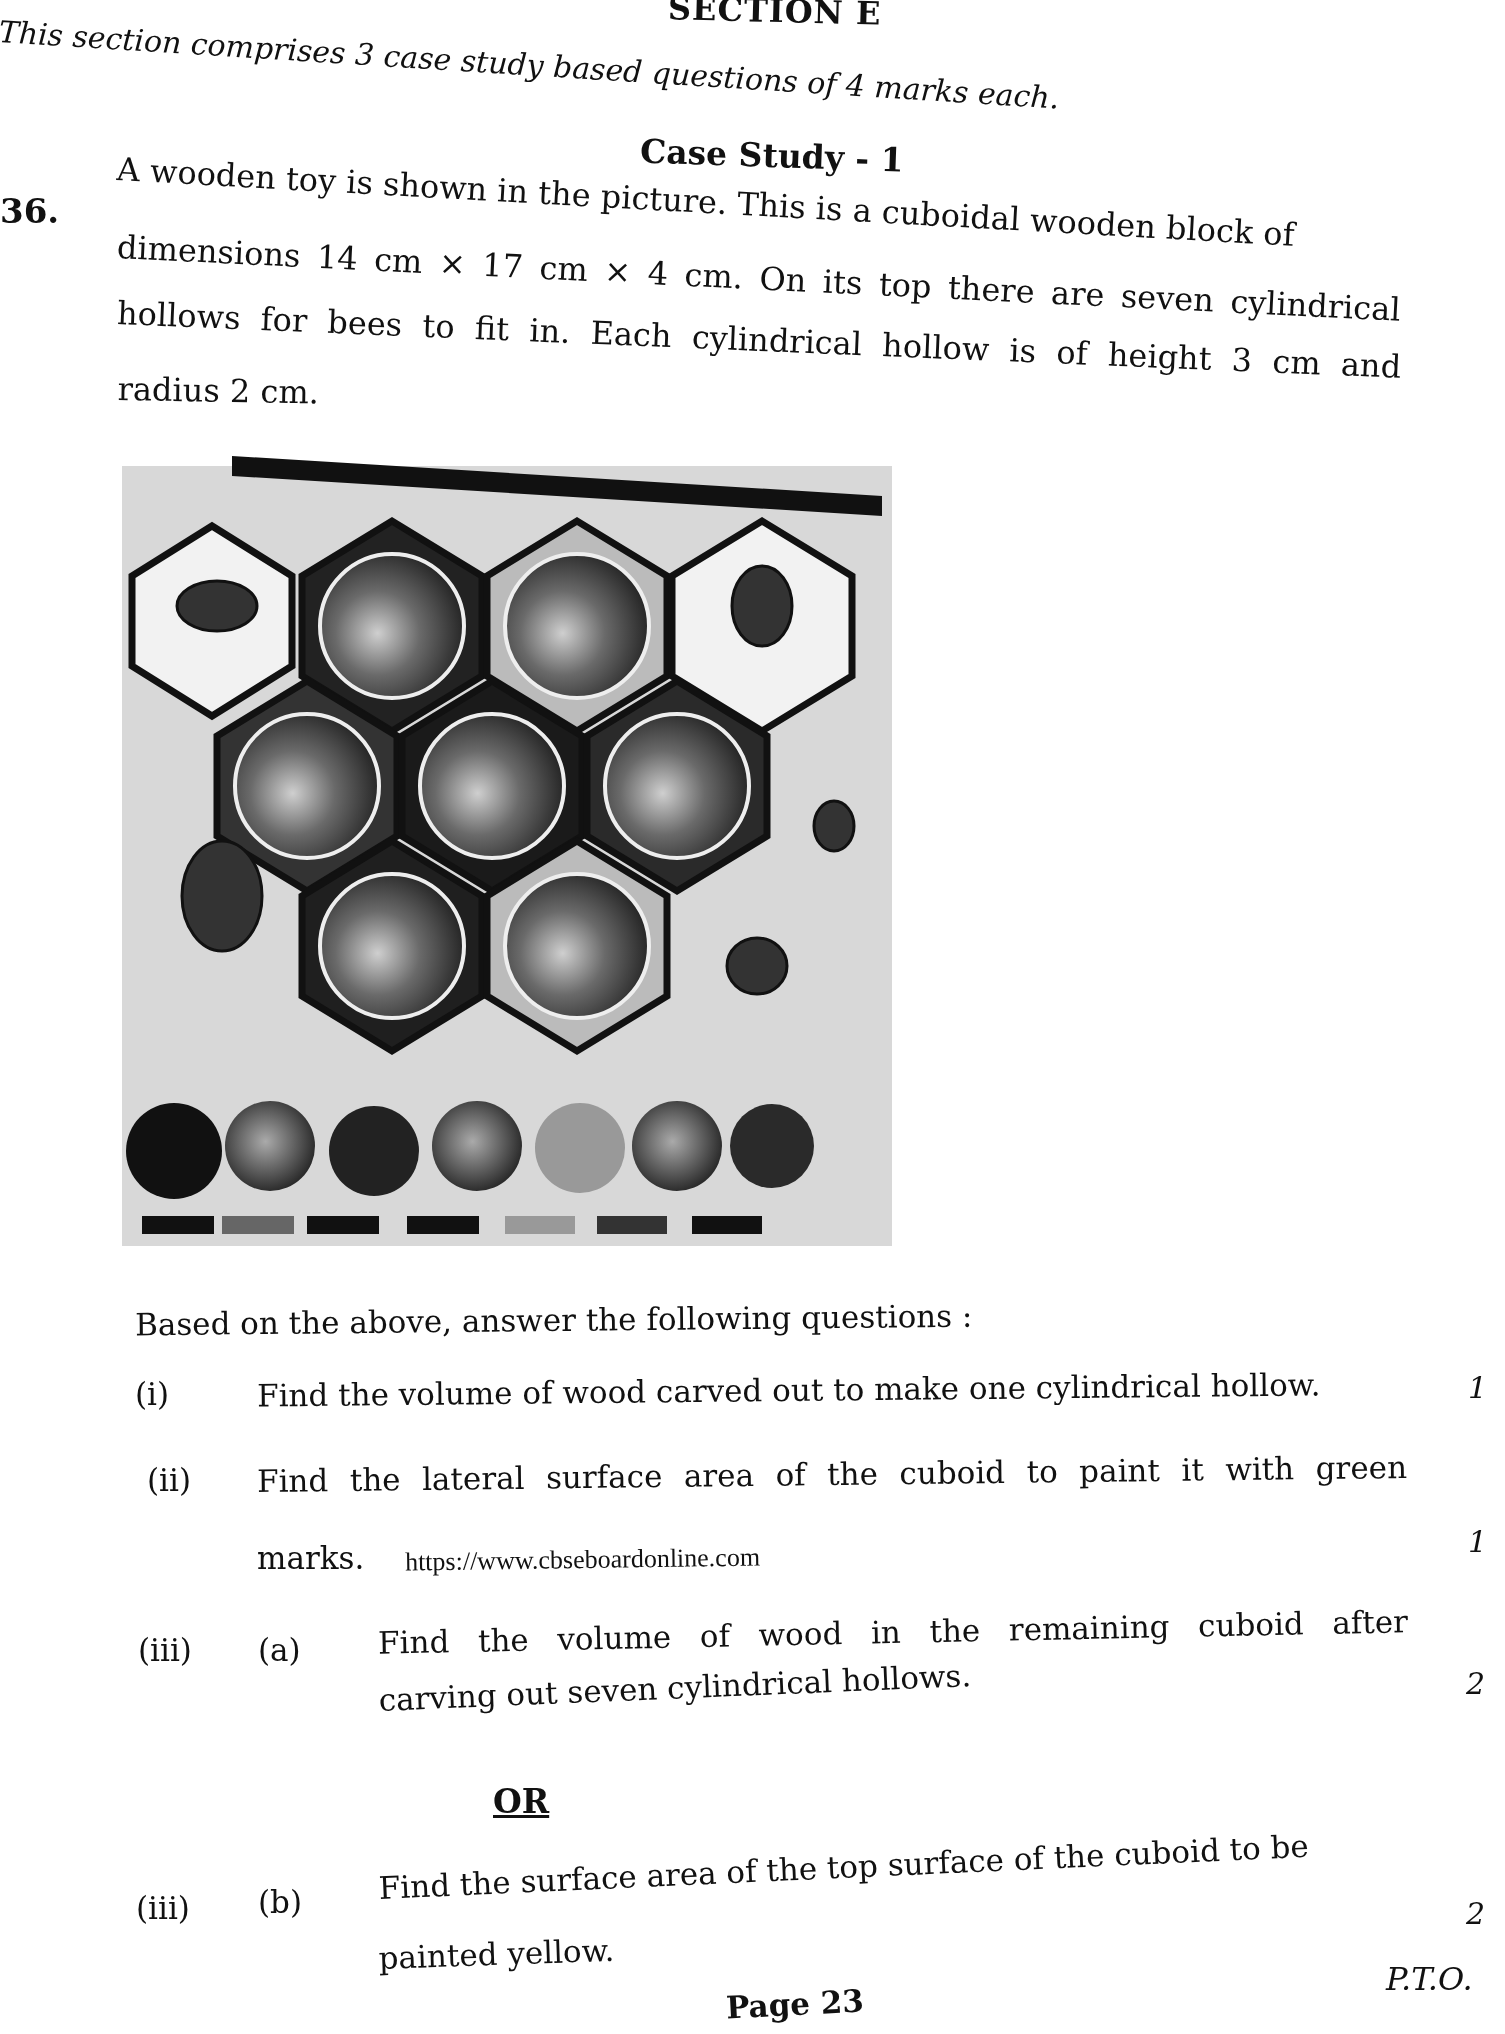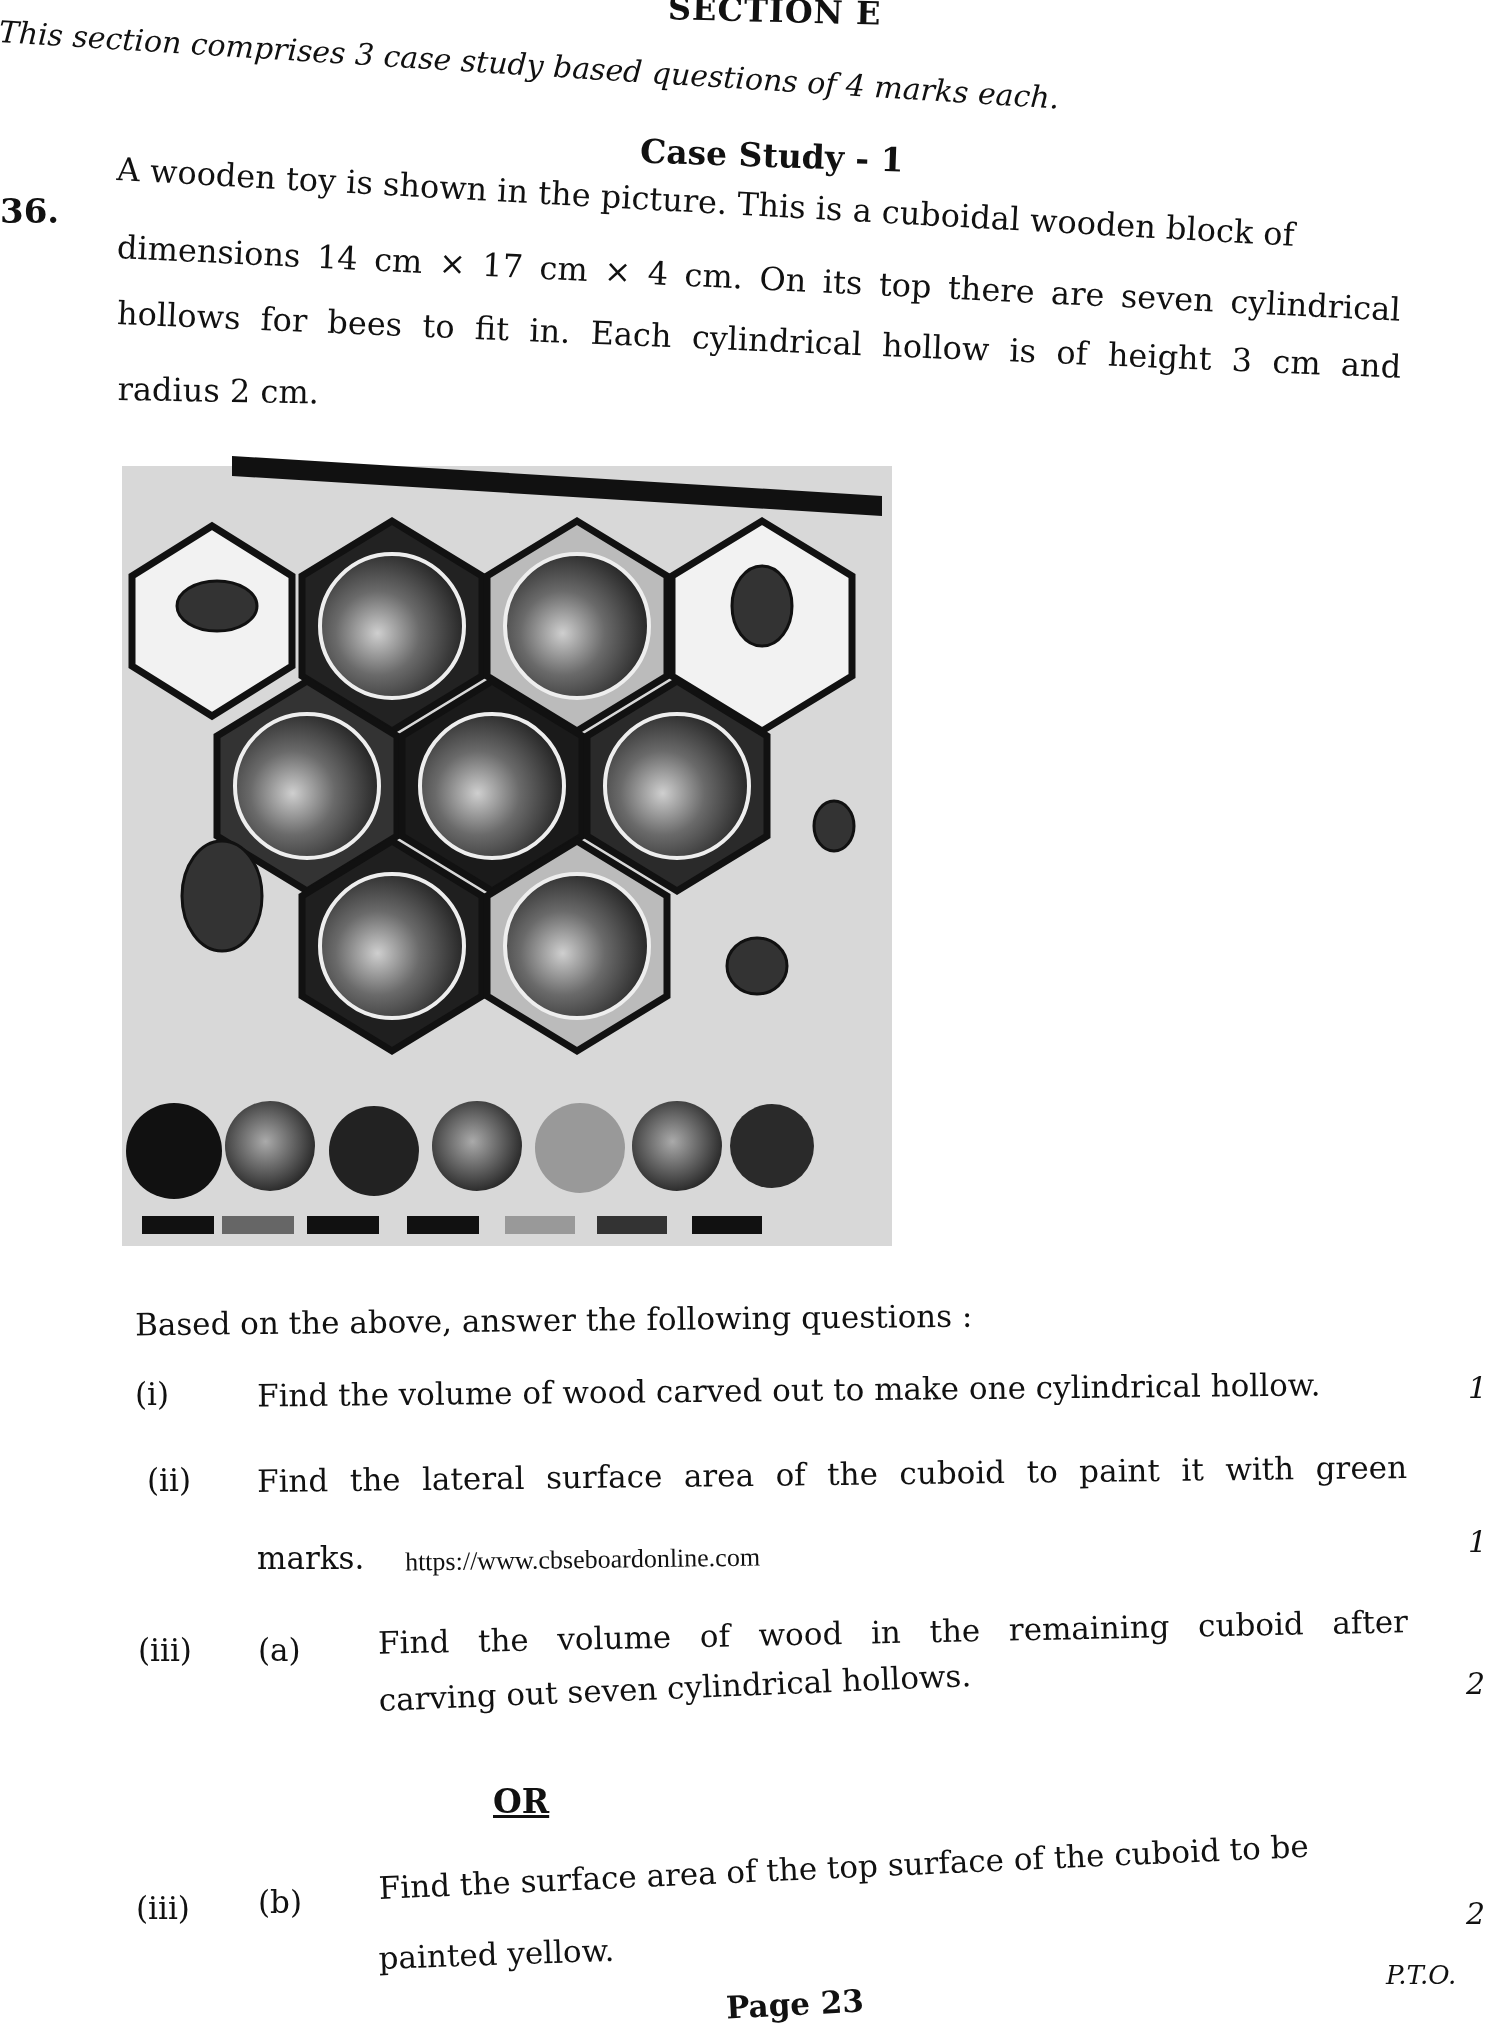--- a/index.html
+++ b/index.html
@@ -21,21 +21,21 @@
   .figure { left: 122px; top: 456px; width: 770px; height: 790px; }
   .figure svg { width: 100%; height: 100%; }
 
   .q-intro { left: 135px; top: 1302px; font-size: 31px; transform: rotate(-0.6deg); }
   .q-label { font-size: 31px; }
   .q-text { font-size: 31px; }
   .marks { font-size: 30px; font-style: italic; }
   .or-label { left: 493px; top: 1782px; font-size: 33px; font-weight: bold; text-decoration: underline; }
   .watermark { font-size: 26px; font-family: "Liberation Serif", serif; }
   .page-no { left: 726px; top: 1986px; font-size: 31px; font-weight: bold; transform: rotate(-3deg); }
-  .pto { left: 1386px; top: 1960px; font-size: 26px; font-style: italic; }
+  .pto { left: 1386px; top: 1960px; font-size: 32px; font-style: italic; }
 </style>
 </head>
 <body>
 
 <div class="abs section-title">SECTION E</div>
 <div class="abs instruction">This section comprises 3 case study based questions of 4 marks each.</div>
 
 <div class="abs qnum">36.</div>
 <div class="abs case-title">Case Study - 1</div>
 

